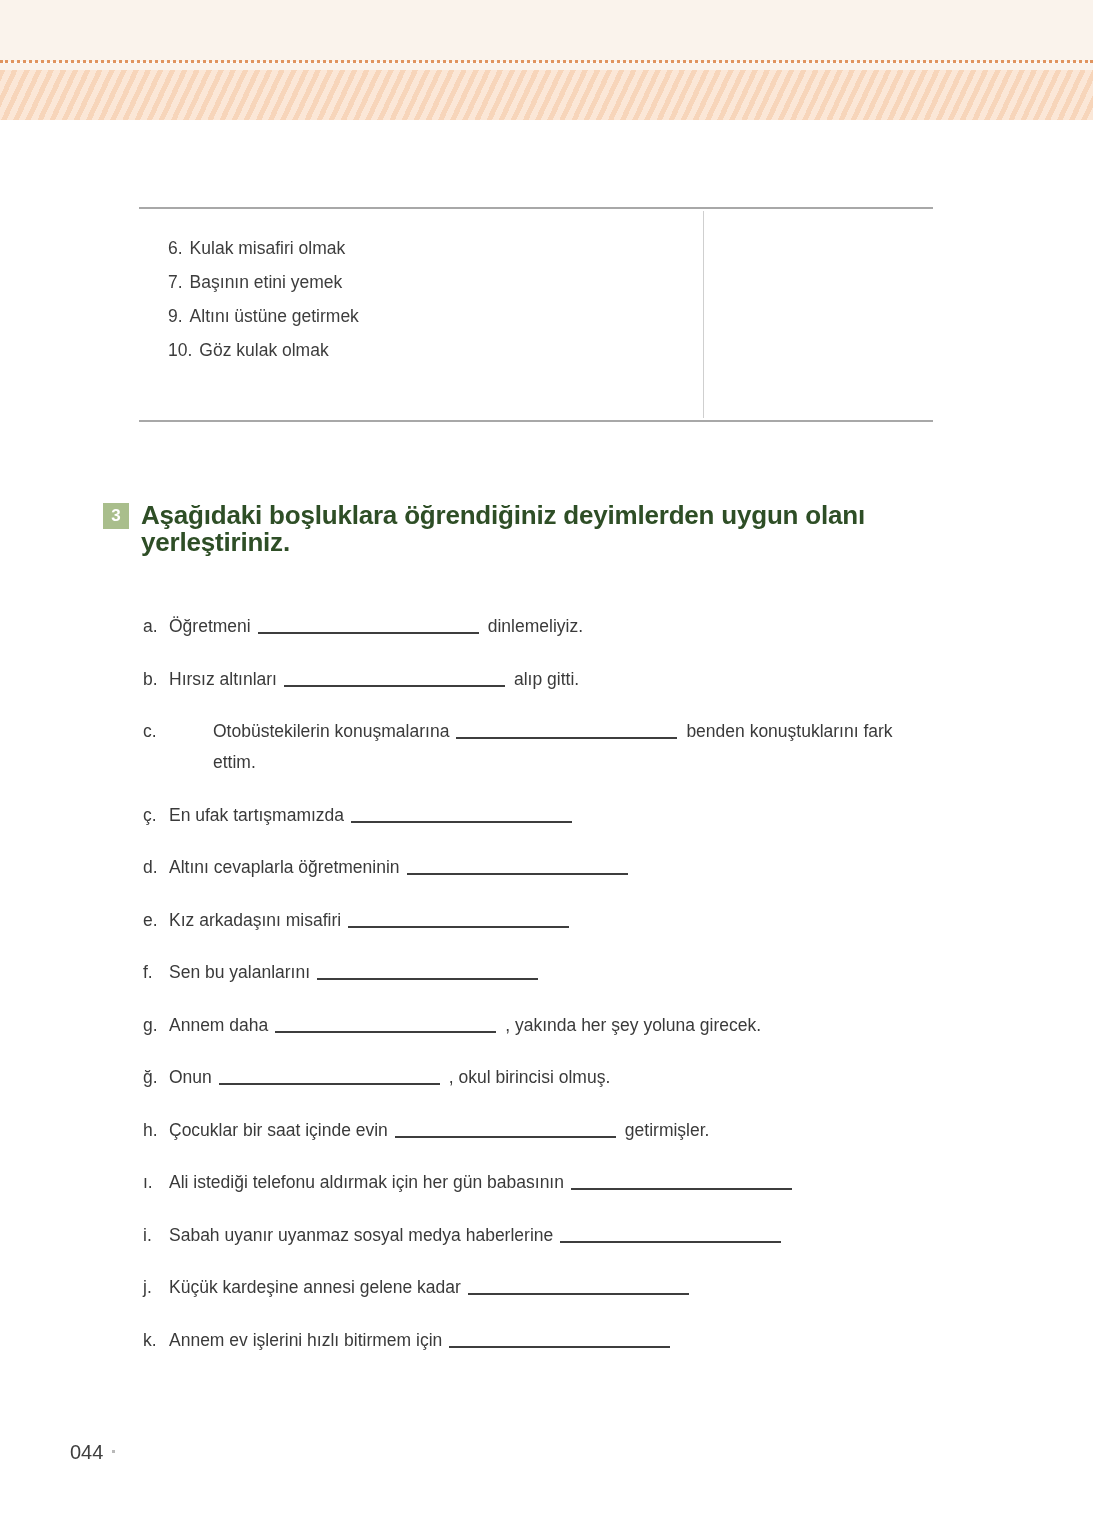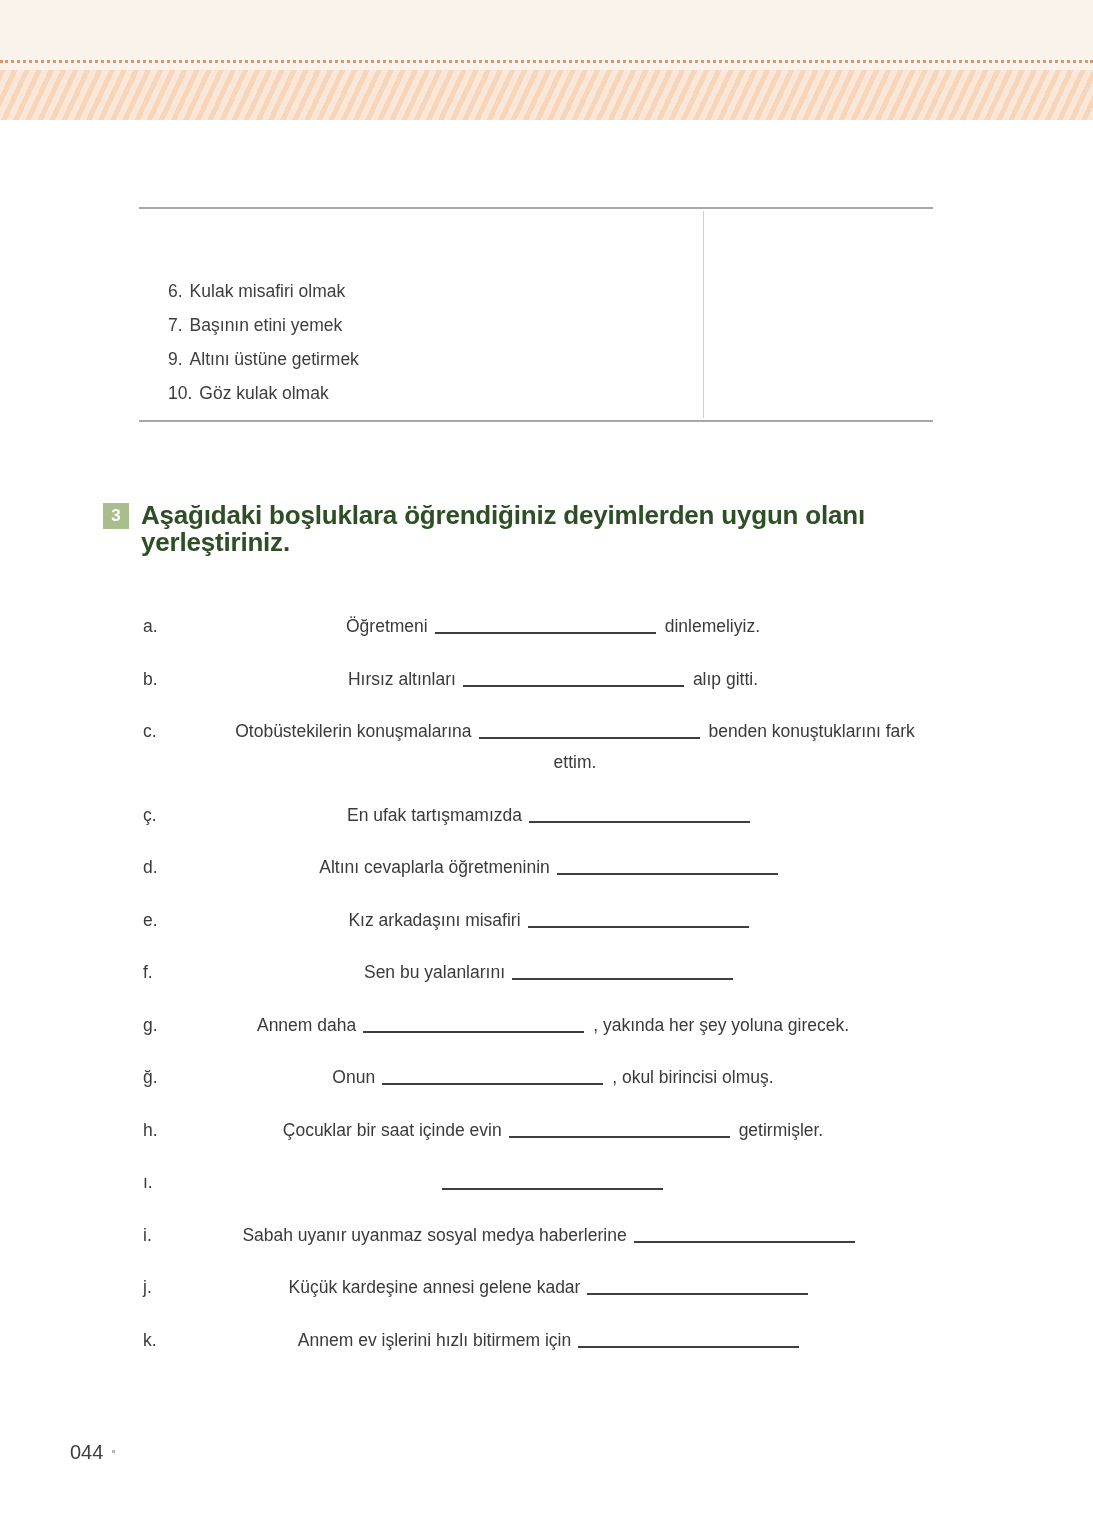--- a/index.html
+++ b/index.html
@@ -32,21 +32,21 @@
 
   
   .idioms {
     position:absolute; left:139px; top:207px; width:794px; height:215px;
     border-top:2px solid #a8a8a8; border-bottom:2px solid #a8a8a8;
   }
   .idioms .divider {
     position:absolute; left:564px; top:2px; bottom:2px; width:1px;
     background:#cfcfcf;
   }
-  .idioms .rows { padding:22px 0 0 29px;margin-top:43px; }
+  .idioms .rows { padding:22px 0 0 29px; }
   .idiom-row {
     height:34px; line-height:34px;
     font-size:17.5px; color:#3d3d3d;
     white-space:nowrap;
   }
   .idiom-row .num { margin-right:7px; }
 
   
   .ex-badge {
     position:absolute; left:103px; top:503px; width:26px; height:26px;
@@ -63,21 +63,21 @@
     font-size:17px; color:#3c5a33; line-height:24px;
   }
 
   
   .ex-list {
     position:absolute; left:143px; top:611px; width:794px;
     font-size:17.5px; color:#3a3a3a;
   }
   .ex-item { display:flex; line-height:31px; margin-bottom:21.5px; }
   .ex-item .lbl { width:26px; flex-shrink:0; }
-  .ex-item .txt { flex:1;text-align:center; }
+  .ex-item .txt { flex:1; }
   .ex-item .txt-narrow { max-width:745px;margin-left:44px; }
   .blank {
     display:inline-block; width:221px; height:14px;
     border-bottom:2px solid #3e3e3e;
     vertical-align:-2px; margin:0 9px 0 7px;
   }
 
   
   .page-num {
     position:absolute; left:70px; top:1441px;
@@ -158,21 +158,21 @@
         <span class="txt"><span>Onun</span><span class="blank"></span><span>, okul birincisi olmuş.</span></span>
       </div>
 
     <div class="ex-item">
         <span class="lbl">h.</span>
         <span class="txt"><span>Çocuklar bir saat içinde evin</span><span class="blank"></span><span>getirmişler.</span></span>
       </div>
 
     <div class="ex-item">
         <span class="lbl">ı.</span>
-        <span class="txt"><span class="blank"></span><span></span></span>
+        <span class="txt"><span>Ali istediği telefonu aldırmak için her gün babasının</span><span class="blank"></span><span></span></span>
       </div>
 
     <div class="ex-item">
         <span class="lbl">i.</span>
         <span class="txt"><span>Sabah uyanır uyanmaz sosyal medya haberlerine</span><span class="blank"></span><span></span></span>
       </div>
 
     <div class="ex-item">
         <span class="lbl">j.</span>
         <span class="txt"><span>Küçük kardeşine annesi gelene kadar</span><span class="blank"></span><span></span></span>

